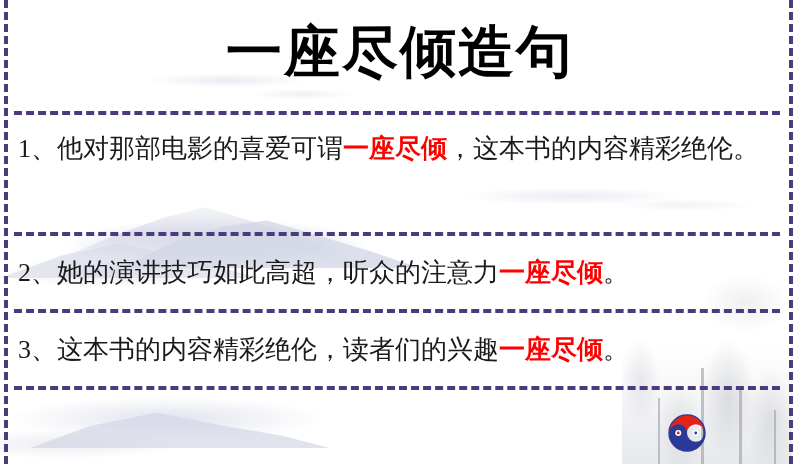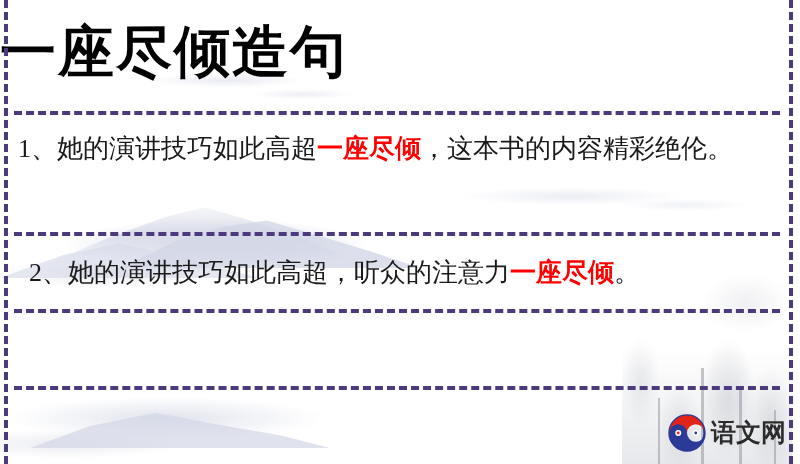--- a/index.html
+++ b/index.html
@@ -135,20 +135,21 @@
   }
   .border-v.left  { left: 4px; }
   .border-v.right { left: 789px; }
 
   
   .title {
     position: absolute;
     left: 0;
     top: 16px;
     width: 800px;
+    text-align: center;
     font-size: 56px;
     line-height: 70px;
     font-weight: bold;
     color: #000000;
     letter-spacing: 2px;
     font-family: "DejaVu Serif", "Liberation Serif", serif;
     z-index: 2;
     white-space: nowrap;
   }
 
@@ -172,21 +173,21 @@
     left: 18px;
     width: 756px;
     font-size: 26px;
     line-height: 42px;
     color: #1a1a1a;
     font-family: "Liberation Serif", "DejaVu Serif", serif;
     z-index: 2;
     text-align: left;
   }
   .s1 { top: 128px; }
-  .s2 { top: 252px; margin-left: 11px; }
+  .s2 { top: 252px; }
   .s3 { top: 329px; }
 
   .hl {
     color: #ff0000;
     font-weight: bold;
     text-align: center;
   }
 
   
   .logo {
@@ -240,36 +241,38 @@
   <div class="border-v right"></div>
 
   <div class="title">一座尽倾造句</div>
 
   <div class="sep sep-1"></div>
   <div class="sep sep-2"></div>
   <div class="sep sep-3"></div>
   <div class="sep sep-4"></div>
 
   <div class="sentence s1">
-    <span>1、</span><span>她的演讲技巧如此高超</span><span class="hl">一座尽倾</span><span>，这本书的内容精彩绝伦。</span>
+    <span>1、</span><span>他对那部电影的喜爱可谓</span><span class="hl">一座尽倾</span><span>，这本书的内容精彩绝伦。</span>
   </div>
 
   <div class="sentence s2">
     <span>2、</span><span>她的演讲技巧如此高超，听众的注意力</span><span class="hl">一座尽倾</span><span>。</span>
   </div>
 
+  <div class="sentence s3">
+    <span>3、</span><span>这本书的内容精彩绝伦，读者们的兴趣</span><span class="hl">一座尽倾</span><span>。</span>
+  </div>
 
   <div class="logo">
     <div class="logo-mark">
       <svg viewBox="0 0 38 38" width="38" height="38" xmlns="http://www.w3.org/2000/svg">
         <circle cx="19" cy="19" r="17.5" fill="none" stroke="#2b3a96" stroke-width="2.4"></circle>
         <path d="M1.5 19 A17.5 17.5 0 0 1 36.5 19 A8.75 8.75 0 0 0 19 19 A8.75 8.75 0 0 1 1.5 19 Z" fill="#e2231a"></path>
         <path d="M36.5 19 A17.5 17.5 0 0 1 1.5 19 A8.75 8.75 0 0 1 19 19 A8.75 8.75 0 0 0 36.5 19 Z" fill="#2b3a96"></path>
         <circle cx="10.25" cy="19" r="3" fill="#ffffff"></circle>
         <circle cx="27.75" cy="19" r="3" fill="#ffffff"></circle>
         <circle cx="10.25" cy="19" r="1.4" fill="#e2231a"></circle>
         <circle cx="27.75" cy="19" r="1.4" fill="#2b3a96"></circle>
       </svg>
     </div>
-    <div class="logo-text">语文网</div>
   </div>
 
 </div>
 
 </body></html>

